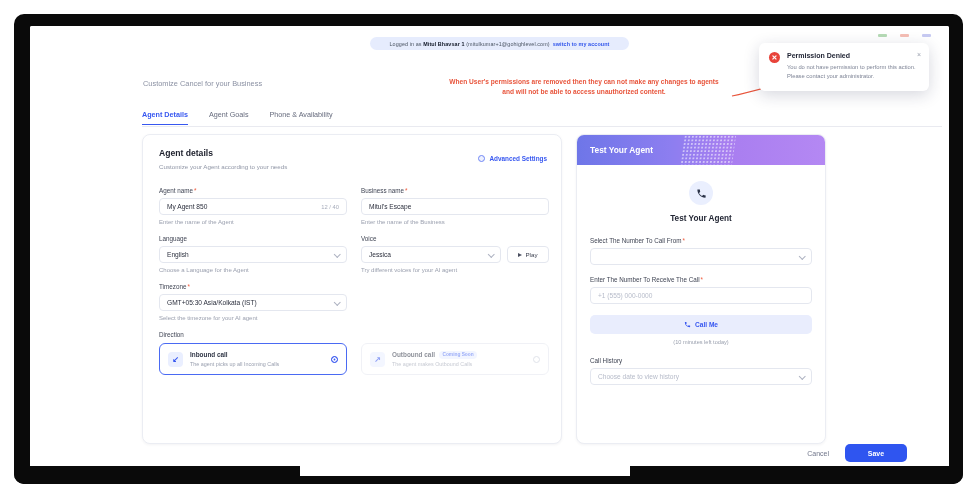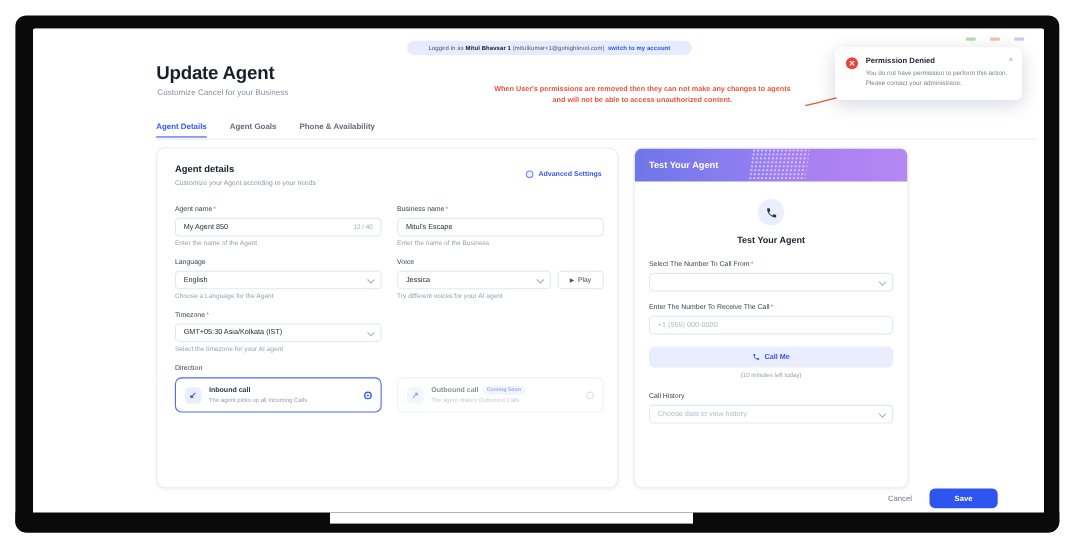--- a/index.html
+++ b/index.html
@@ -111,21 +111,20 @@
   
   .tabs {
     position: absolute; left: 112px; top: 84px;
     width: 800px; height: 17px;
     display: flex; align-items: flex-start; gap: 21px;
     border-bottom: 1px solid #e9eaf0;
   }
   .tab {
     font-size: 7.2px; color: #666b7d; padding-bottom: 5px;
     white-space: nowrap;
-    font-weight: bold;
   }
   .tab.active { color: #3757f0; font-weight: 700; border-bottom: 1.6px solid #3757f0; }
 
   
   .main-card {
     position: absolute; left: 112px; top: 108px;
     width: 420px; height: 310px;
     background: #ffffff;
     border: 1px solid #ebedf3;
     border-radius: 8px;
@@ -318,21 +317,20 @@
         <span>(mitulkumar+1@gohighlevel.com)</span>
         <span class="sw">switch to my account</span>
       </div>
 
       <div class="win-dots">
         <i></i>
         <i></i>
         <i></i>
       </div>
 
-      <div class="page-title">Update Agent</div>
       <div class="page-subtitle">Customize Cancel for your Business</div>
 
       <div class="annotation">When User's permissions are removed then they can not make any changes to agents and will not be able to access unauthorized content.</div>
       <svg class="annot-arrow" viewBox="0 0 86 26">
         <path d="M2 24 C30 18, 55 10, 82 3" stroke="#e8553c" stroke-width="1.1" fill="none"></path>
         <path d="M82 3 L73 4.5 M82 3 L79 10" stroke="#e8553c" stroke-width="1.1" fill="none"></path>
       </svg>
 
       <div class="tabs">
         <div class="tab active">Agent Details</div>

